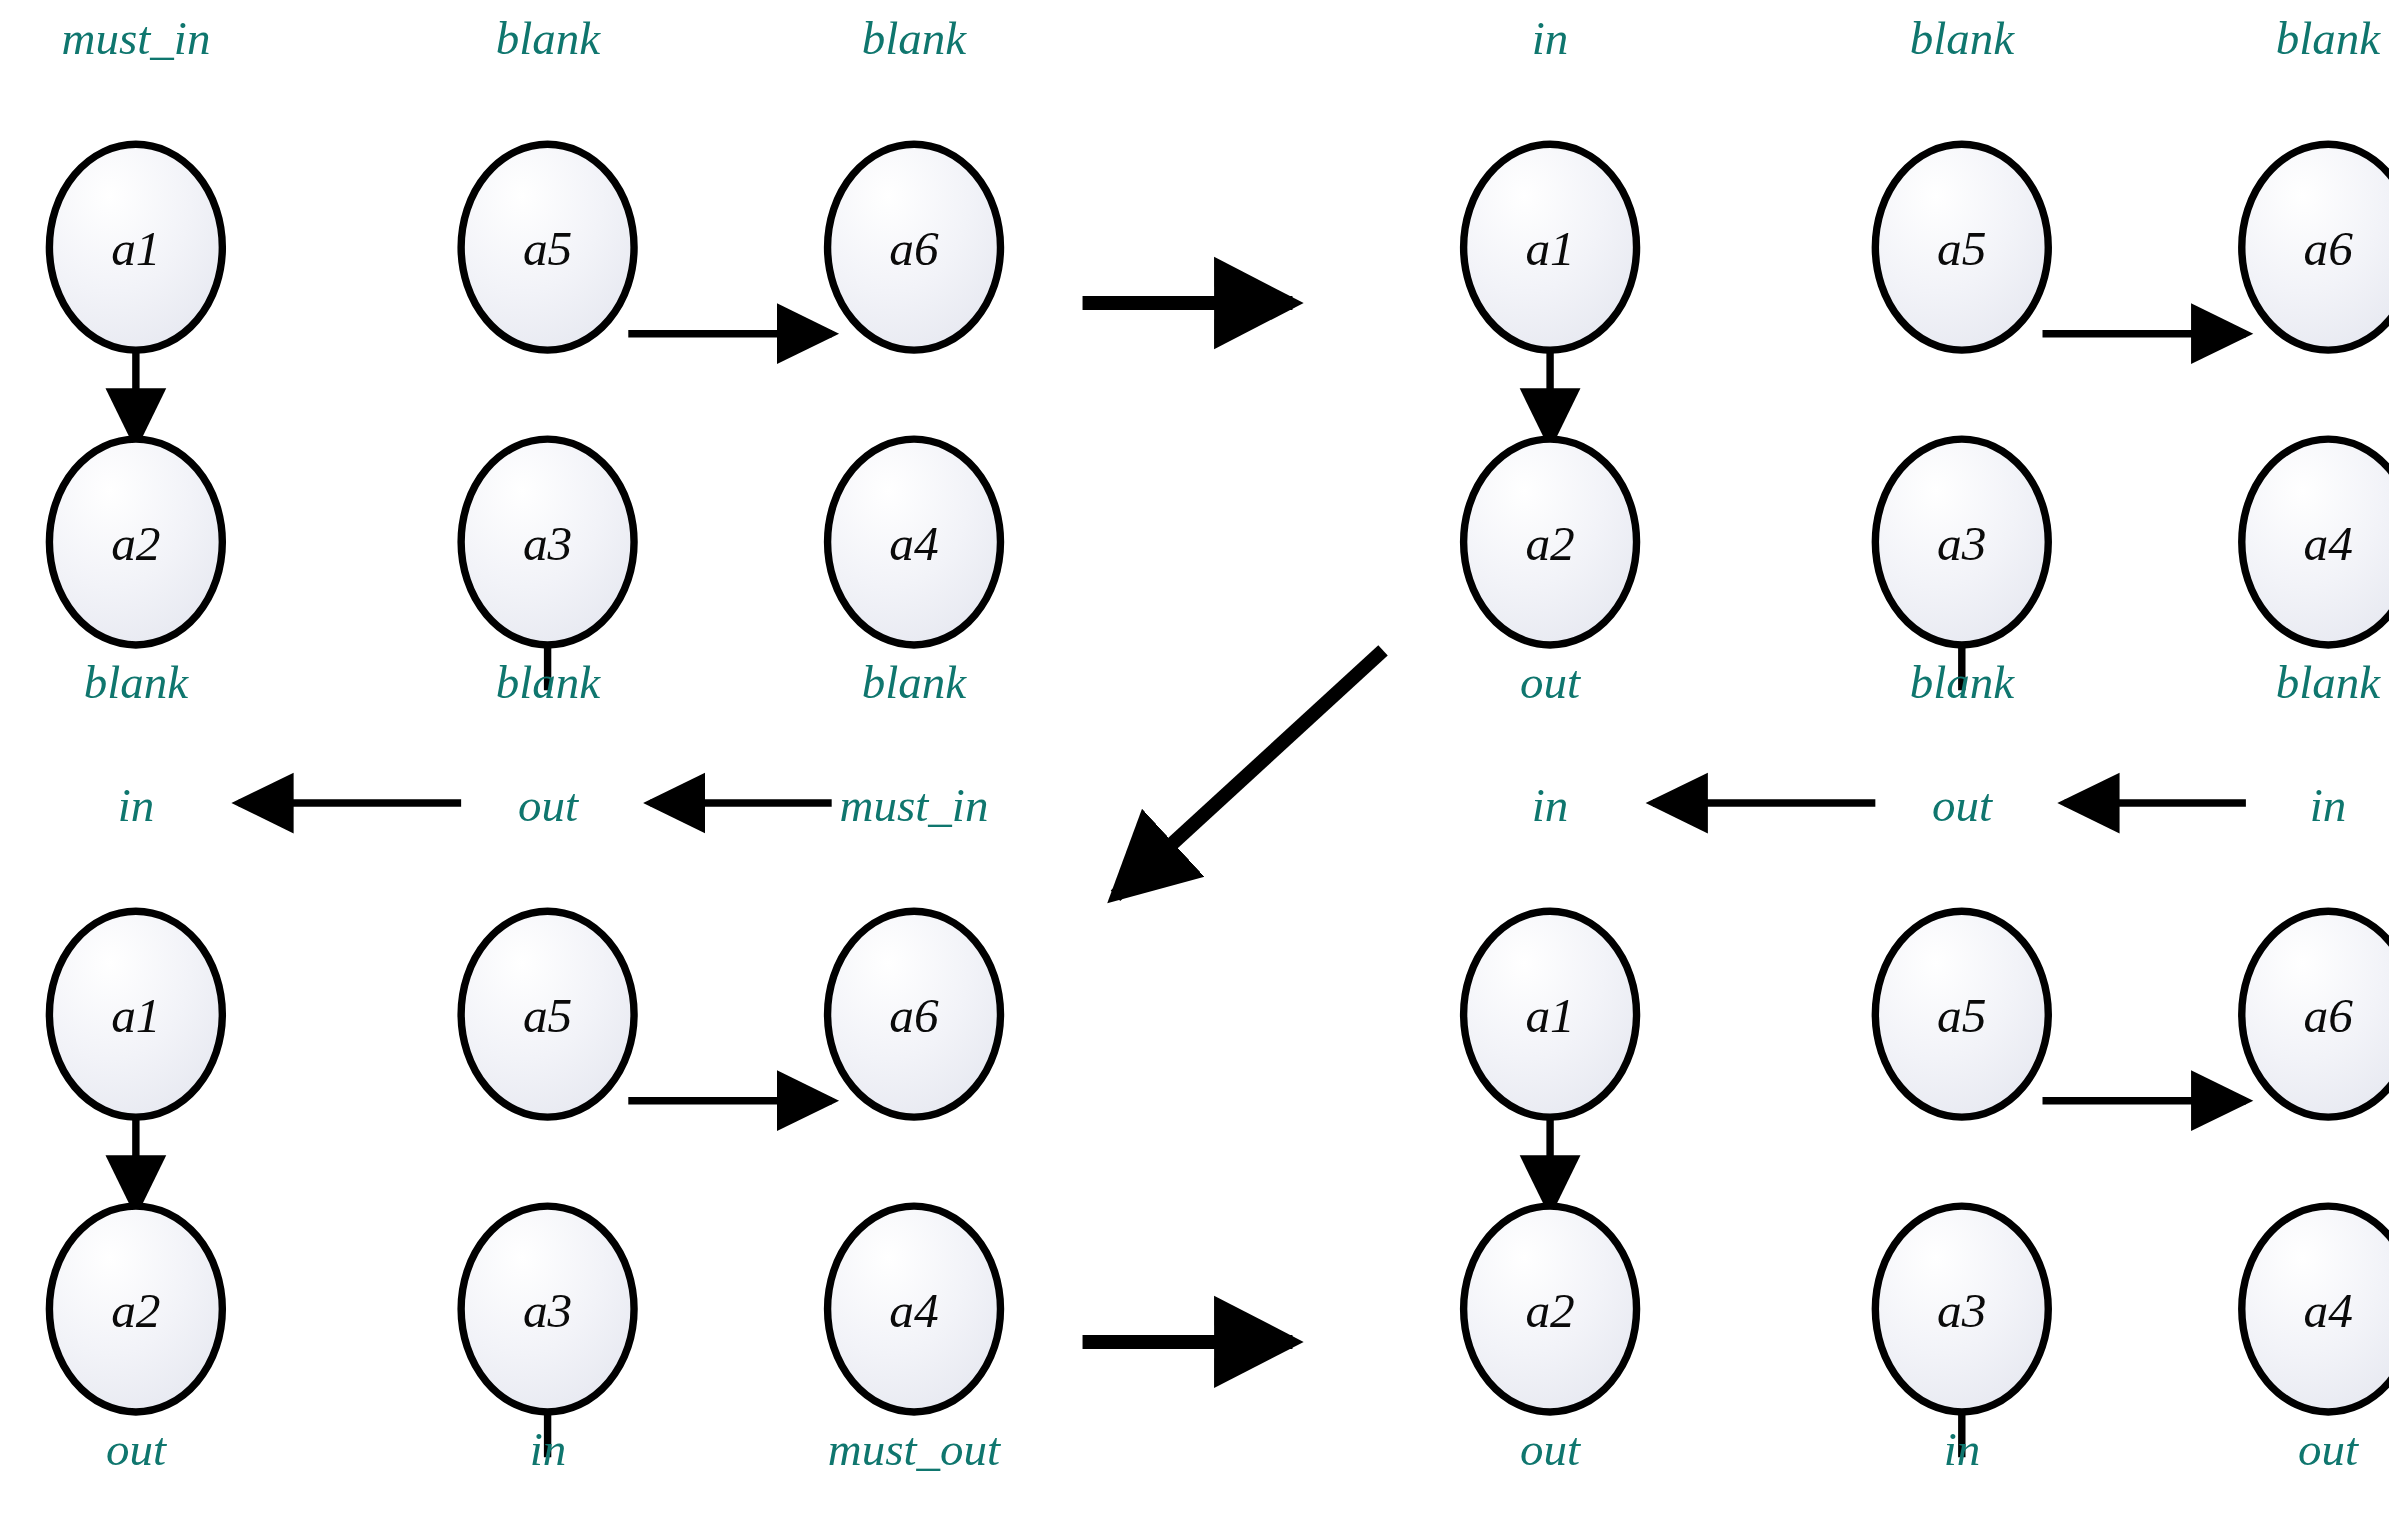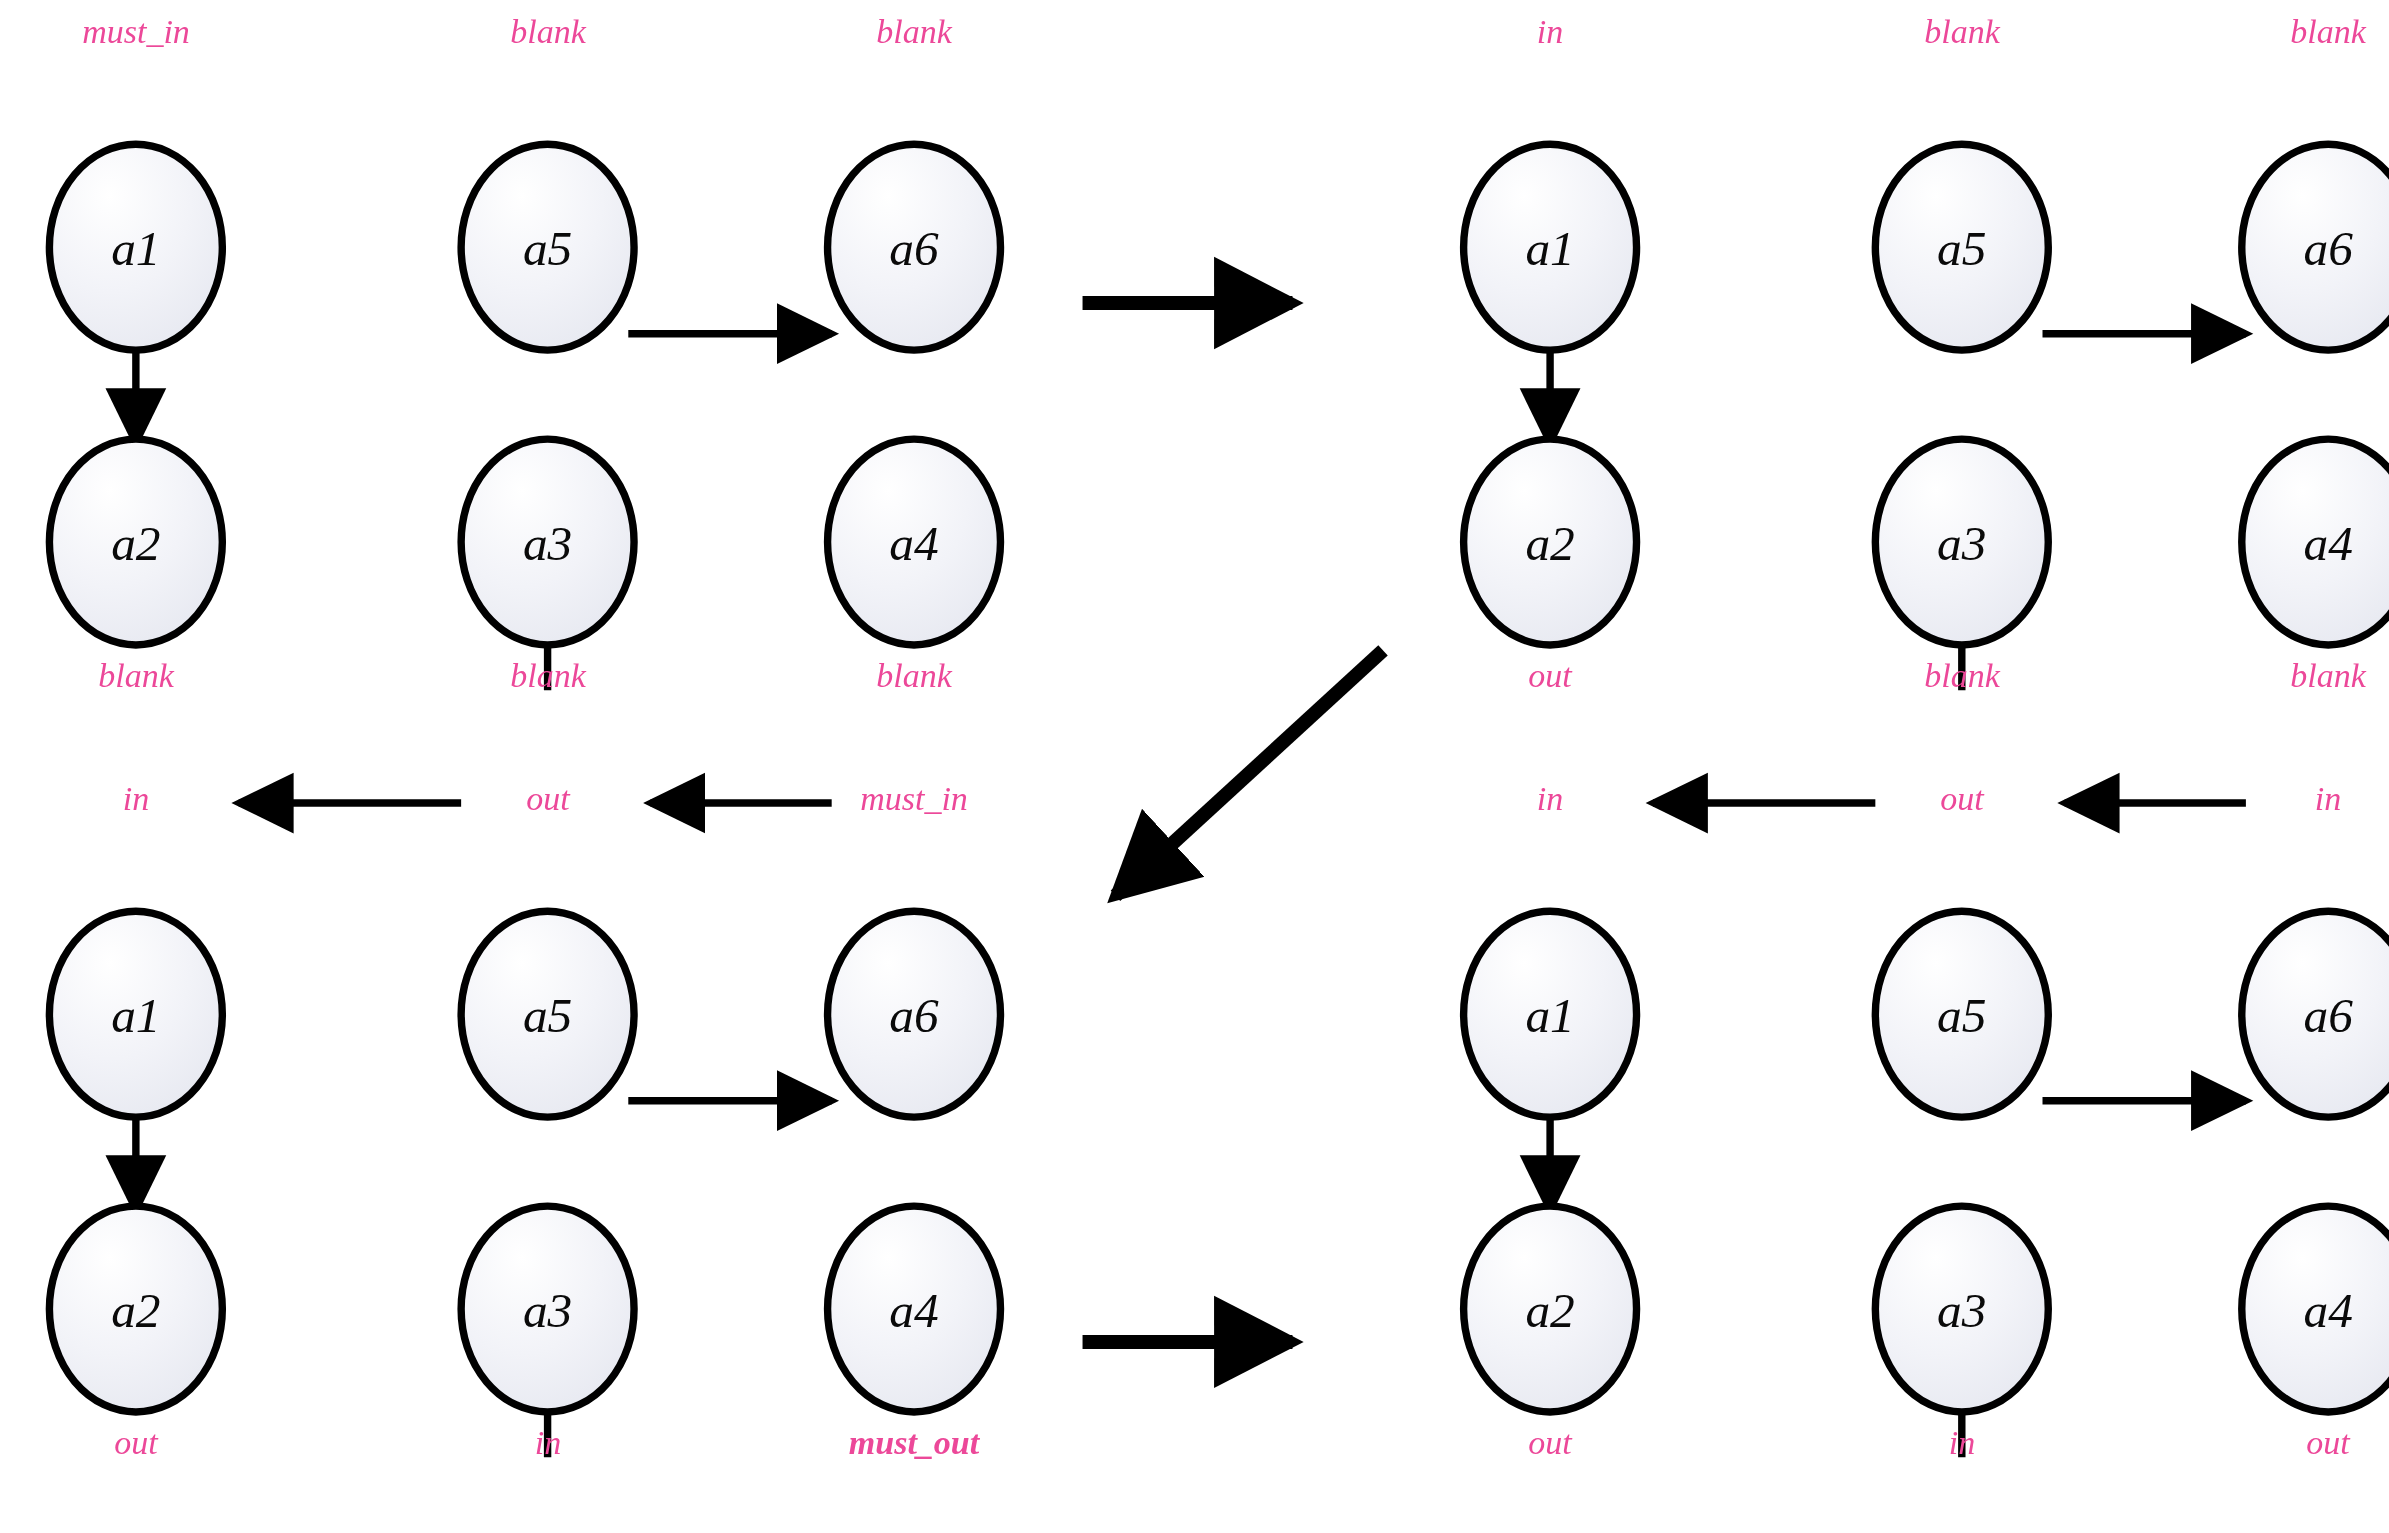--- a/index.html
+++ b/index.html
@@ -4,21 +4,21 @@
 <style>
   html,body{margin:0;padding:0;background:#ffffff;}
   body{width:2389px;height:1533px;position:relative;overflow:hidden;
        font-family:"Liberation Serif","DejaVu Serif",serif;}
   .panel{position:absolute;width:1194px;height:767px;}
   .p1{left:0;top:0;}
   .p2{left:1196px;top:0;}
   .p3{left:0;top:767px;}
   .p4{left:1196px;top:767px;}
   .graph{position:absolute;left:0;top:0;width:100%;height:100%;}
-  .node-label{position:absolute;font-style:italic;font-size:34px;color:#ec4899;
+  .node-label{position:absolute;font-style:italic;font-size:47px;color:#0f766e;
               white-space:nowrap;transform:translateX(-50%);line-height:1;}
   .connector{position:absolute;}
   svg{overflow:visible;}
   .nodetext{font-family:"Liberation Serif","DejaVu Serif",serif;font-style:italic;
             font-size:60px;fill:#0a0a0a;}
 </style>
 </head>
 <body>
 
 <div class="panel p1">
@@ -138,21 +138,21 @@
 
       <ellipse cx="1110" cy="300" rx="105" ry="125" fill="url(#ng)" stroke="#000" stroke-width="9"></ellipse>
       <text x="1110" y="322" text-anchor="middle" class="nodetext">a6</text>
     </g>
   </svg>
   <span class="node-label" style="left:136px;top:15px;">in</span>
   <span class="node-label" style="left:548px;top:15px;">out</span>
   <span class="node-label" style="left:914px;top:15px;">must_in</span>
   <span class="node-label" style="left:136px;top:659px;">out</span>
   <span class="node-label" style="left:548px;top:659px;">in</span>
-  <span class="node-label" style="left:914px;top:659px;font-weight:bold;">must_out</span>
+  <span class="node-label" style="left:914px;top:659px;">must_out</span>
 </div>
 
 <div class="panel p4">
   <svg class="graph" viewBox="0 0 1450 931">
     <g stroke="#000" stroke-width="9" fill="none" marker-end="url(#ah)">
       <line x1="430" y1="405" x2="430" y2="538"></line>
       <line x1="1028" y1="405" x2="1275" y2="405"></line>
       <line x1="930" y1="838" x2="930" y2="600"></line>
       <line x1="1375" y1="568" x2="1375" y2="745"></line>
       <line x1="825" y1="975" x2="555" y2="975"></line>

